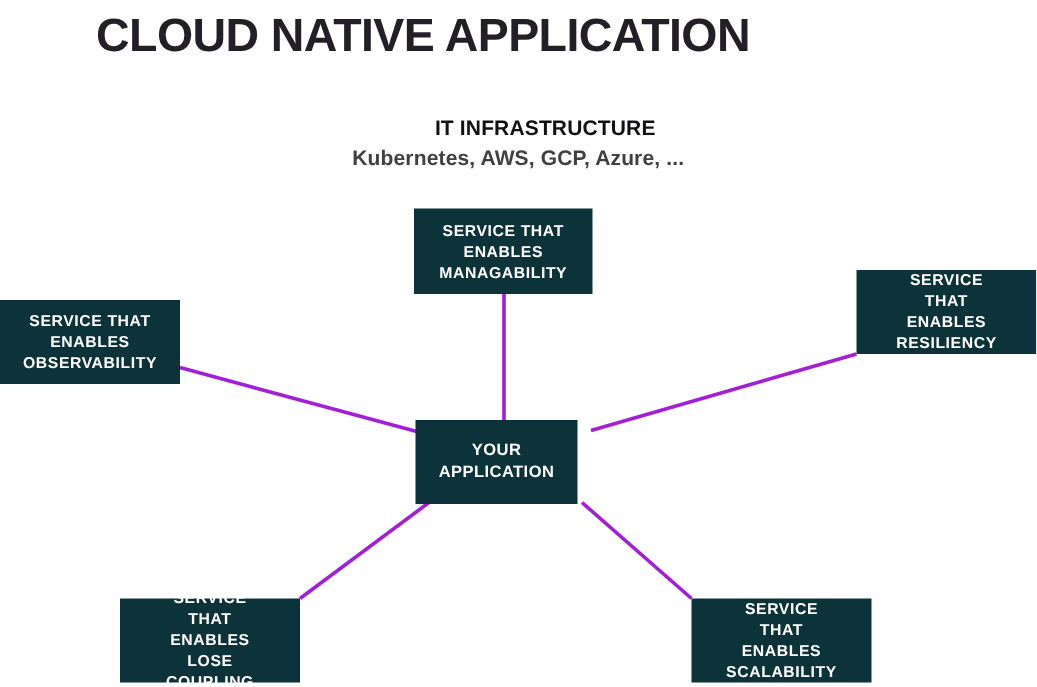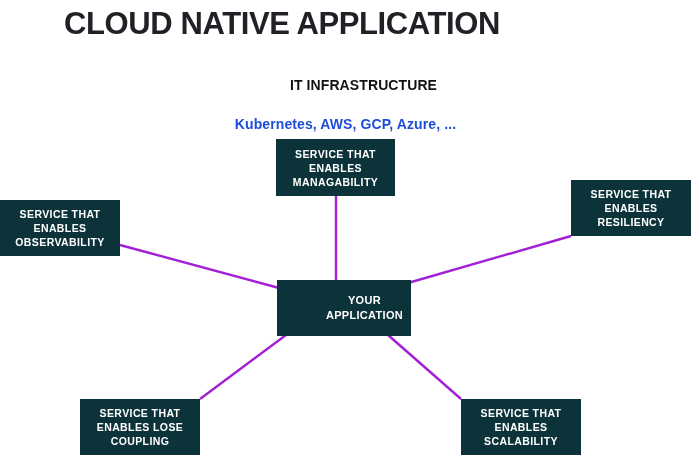--- a/index.html
+++ b/index.html
@@ -42,24 +42,24 @@
     font-size: 14px;
     font-weight: 700;
     color: #111014;
     letter-spacing: 0.1px;
     line-height: 19px;
     margin-left: 36px;
   }
   .subtitle-line2 {
     font-size: 14px;
     font-weight: 700;
-    color: #1d4ed8;
+    color: #404040;
     letter-spacing: 0.1px;
     line-height: 19px;
-    margin-top: 20px;
+    margin-top: 1px;
   }
 
   
   #connectors {
     position: absolute;
     left: 0;
     top: 0;
     width: 691px;
     height: 458px;
   }
@@ -71,21 +71,21 @@
     color: #ffffff;
     display: flex;
     align-items: center;
     justify-content: center;
     text-align: center;
     font-size: 10.5px;
     font-weight: 700;
     letter-spacing: 0.4px;
     line-height: 14px;
     box-sizing: border-box;
-    padding: 2px 8px;
+    padding: 2px 20px;
   }
   .node-text {
     display: block;
     white-space: pre-line;
   }
   .node.center {
     font-size: 11px;
     letter-spacing: 0.3px;
     line-height: 15px;
   }
@@ -121,21 +121,21 @@
 ENABLES
 OBSERVABILITY</span>
   </div>
 
   <div class="node" style="left:571px; top:180px; width:120px; height:56px;">
     <span class="node-text">SERVICE THAT
 ENABLES
 RESILIENCY</span>
   </div>
 
-  <div class="node center" style="left:277px; top:280px; width:134px; height:56px;justify-content:flex-end;">
+  <div class="node center" style="left:277px; top:280px; width:108px; height:56px;">
     <span class="node-text">YOUR
 APPLICATION</span>
   </div>
 
   <div class="node" style="left:80px; top:399px; width:120px; height:56px;">
     <span class="node-text">SERVICE THAT
 ENABLES LOSE
 COUPLING</span>
   </div>
 

